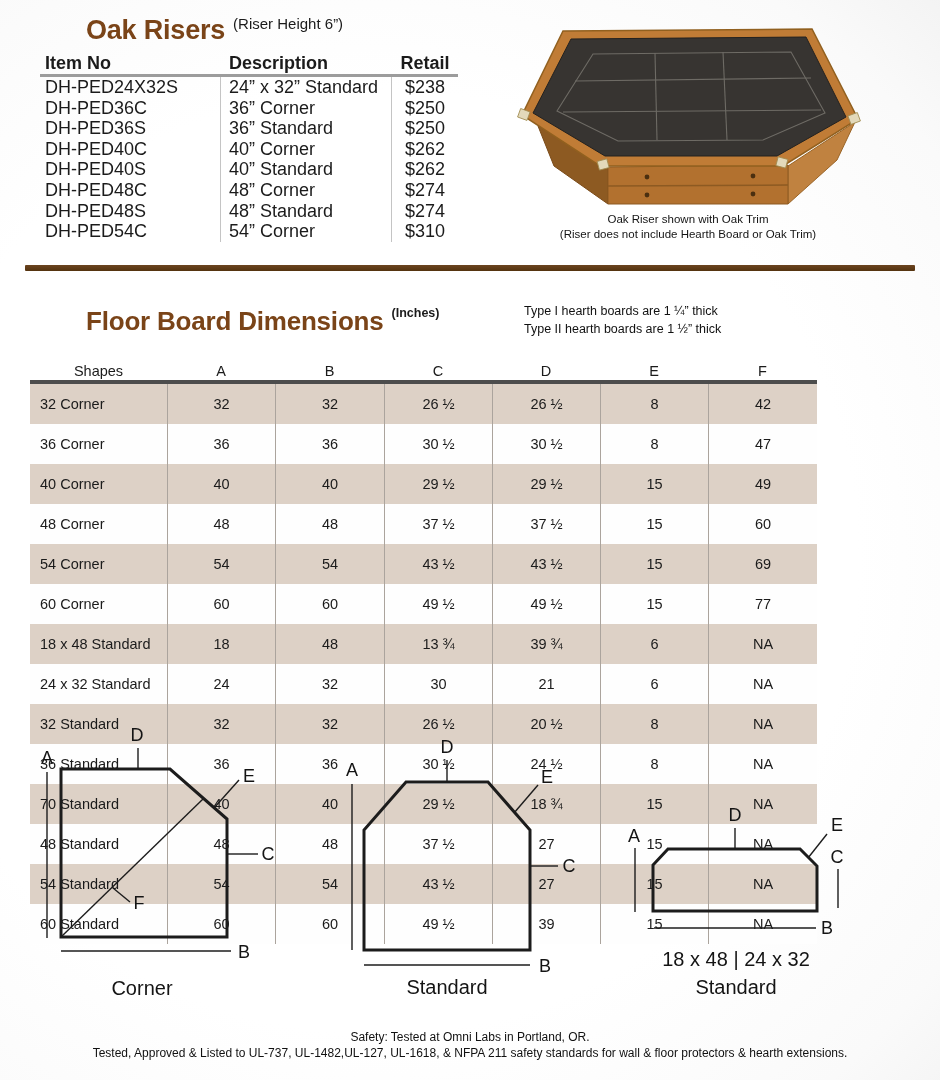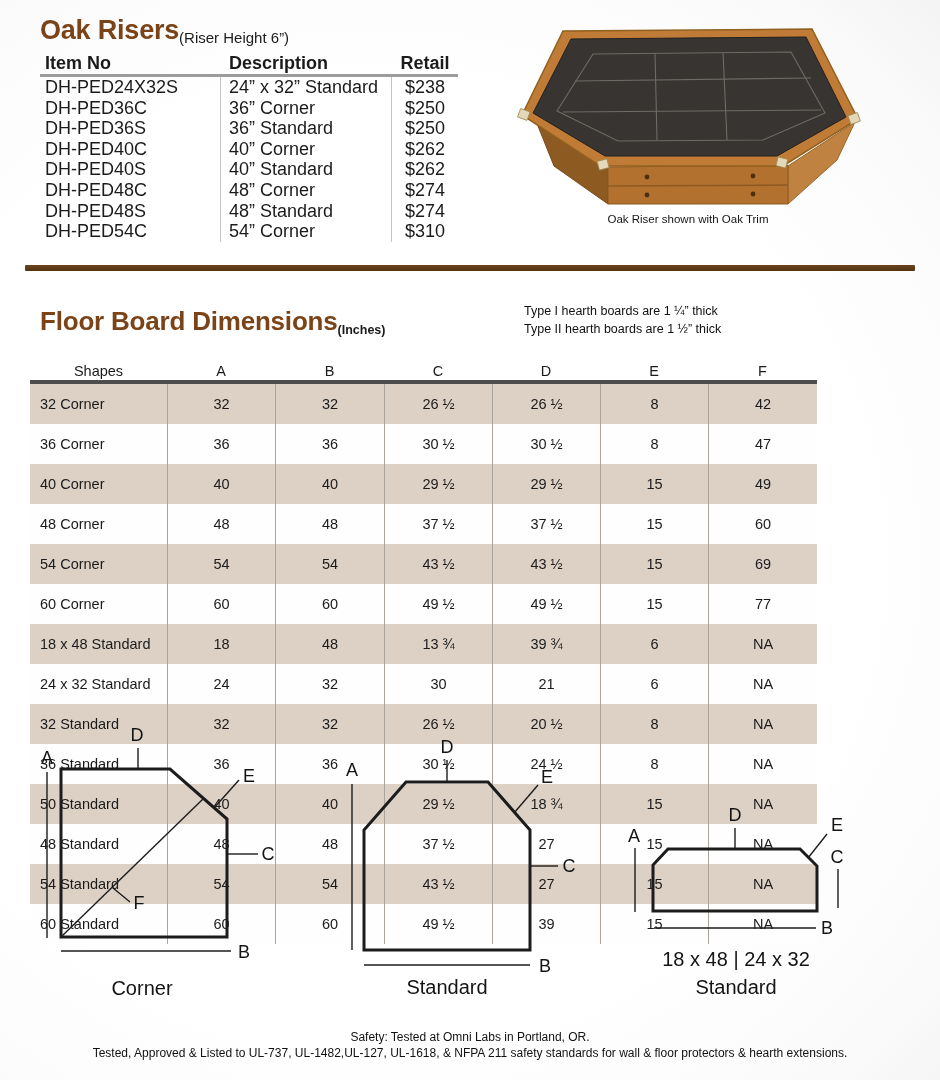--- a/index.html
+++ b/index.html
@@ -2,21 +2,21 @@
 <html><head>
 <meta charset="utf-8">
 <style>
   html,body { margin:0; padding:0; }
   .page {
     position:relative; width:940px; height:1080px; overflow:hidden;
     font-family:"Liberation Sans", sans-serif; color:#1b1b1b;
     background: radial-gradient(135% 115% at 40% 52%, #ffffff 38%, #fafafa 55%, #ebebeb 74%, #d2d2d2 90%, #b3b3b3 100%);
   }
   
-  .sec-head { position:absolute; display:flex; align-items:flex-end; gap:0; }
+  .sec-head { position:absolute; display:flex; align-items:flex-start; gap:8px;margin-left:46px; }
   .sec-title { font-weight:bold; font-size:27px; color:#7a4418; letter-spacing:-0.2px; }
   .sec-sub { font-size:15px; color:#1b1b1b; }
   .sec-sub.small { font-size:12.5px;font-weight:bold; }
 
   
   .oak-table { position:absolute; left:40px; top:52px; width:418px; font-size:18px; }
   .oak-hrow { display:grid; grid-template-columns:180px 172px 66px; font-weight:bold;
               height:22px; align-items:center; border-bottom:3px solid #9c9c9c; }
   .oak-row  { display:grid; grid-template-columns:180px 172px 66px; height:20.6px; align-items:center; }
   .oak-row .c1 { padding-left:5px; }
@@ -140,20 +140,21 @@
       <line x1="70" y1="55" x2="306" y2="52" stroke="#6e6b65" stroke-width="1.1"></line>
       <line x1="58" y1="86" x2="316" y2="84" stroke="#6e6b65" stroke-width="1.1"></line>
 
       <rect x="14" y="84" width="10" height="9" fill="#e3d9ba" stroke="#a08c50" stroke-width="0.8" transform="rotate(20 19 88)"></rect>
       <rect x="93" y="134" width="10" height="9" fill="#e3d9ba" stroke="#a08c50" stroke-width="0.8" transform="rotate(-15 98 138)"></rect>
       <rect x="272" y="132" width="10" height="9" fill="#e3d9ba" stroke="#a08c50" stroke-width="0.8" transform="rotate(15 277 136)"></rect>
       <rect x="344" y="88" width="10" height="9" fill="#e3d9ba" stroke="#a08c50" stroke-width="0.8" transform="rotate(-20 349 92)"></rect>
     </svg>
   </div>
   <div class="img-cap" style="top:213px;">Oak Riser shown with Oak Trim</div>
+  <div class="img-cap" style="top:228px;">(Riser does not include Hearth Board or Oak Trim)</div>
 
   <div class="divider"></div>
 
   <div class="sec-head" style="left:40px; top:306px;">
     <span class="sec-title" style="font-size:26px;">Floor Board Dimensions</span>
     <span class="sec-sub small">(Inches)</span>
   </div>
   <div class="notes">
     <div>Type I hearth boards are 1 ¼” thick</div>
     <div>Type II hearth boards are 1 ½” thick</div>
@@ -253,21 +254,21 @@
     <div class="floor-row">
       <div class="fc first">36 Standard</div>
       <div class="fc">36</div>
       <div class="fc">36</div>
       <div class="fc">30 ½</div>
       <div class="fc">24 ½</div>
       <div class="fc">8</div>
       <div class="fc">NA</div>
     </div>
     <div class="floor-row">
-      <div class="fc first">50 Standard</div>
+      <div class="fc first">70 Standard</div>
       <div class="fc">40</div>
       <div class="fc">40</div>
       <div class="fc">29 ½</div>
       <div class="fc">18 ¾</div>
       <div class="fc">15</div>
       <div class="fc">NA</div>
     </div>
     <div class="floor-row">
       <div class="fc first">48 Standard</div>
       <div class="fc">48</div>

